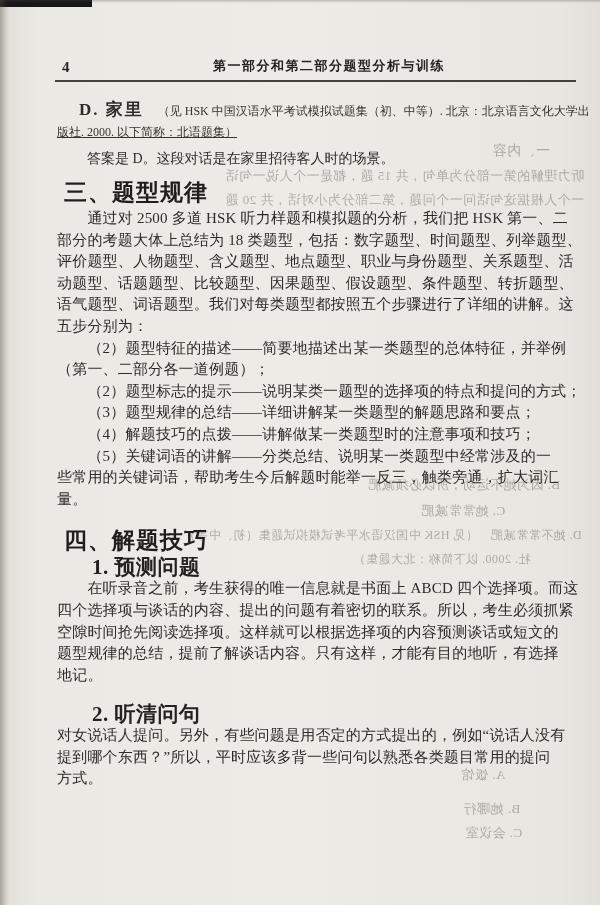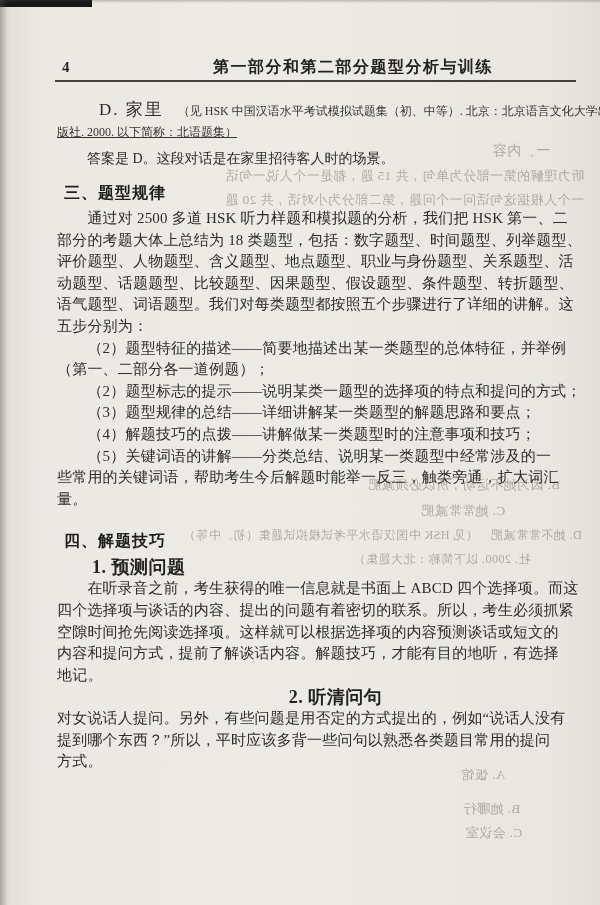--- a/index.html
+++ b/index.html
@@ -28,60 +28,60 @@
     background:linear-gradient(180deg, rgba(70,66,60,.30), rgba(70,66,60,0));
   }
   
   .page-number{
     position:absolute;left:62px;top:59px;
     font-size:15px;font-weight:bold;color:#262522;
     font-family:"Liberation Serif", serif;
   }
   .running-title{
     position:absolute;left:213px;top:57px;
-    font-size:16px;font-weight:bold;letter-spacing:1.5px;color:#232220;
+    font-size:13px;font-weight:bold;letter-spacing:1.5px;color:#232220;
     white-space:nowrap;
   }
   .header-rule{
     position:absolute;left:55px;top:80px;width:521px;height:2px;
     background:#45423d;
   }
   
   .content{
     position:absolute;left:57px;top:99px;width:522px;
   }
   .tl{
     height:21.6px;line-height:21.6px;
     font-size:15px;letter-spacing:.2px;
     white-space:pre;overflow:visible;
   }
   .ans-line{height:22px;line-height:22px;white-space:nowrap;}
   .ans-label{
-    font-size:17px;letter-spacing:2px;font-weight:400;
-    margin-left:42px;
+    font-size:17px;letter-spacing:2px;font-weight:700;
+    margin-left:22px;
   }
   .cite{font-size:12px;letter-spacing:0;color:#36342f;}
   .cite-gap{display:inline-block;width:14px;}
   .cite-line2{height:22px;line-height:22px;font-size:12px;color:#36342f;white-space:pre;text-decoration:underline;}
   .ans-sentence{
     height:22px;line-height:22px;font-size:14px;
     text-indent:30px;margin-top:5px;white-space:pre;
   }
   .sec-heading{
     margin:11px 0 3px 7px;
-    font-size:16px;line-height:24px;font-weight:bold;color:#1f1e1b;
+    font-size:23px;line-height:24px;font-weight:bold;color:#1f1e1b;
     letter-spacing:1px;
   }
   .sec-heading.skills{margin-top:19px;}
   .sub-heading{
     margin:0 0 0 35px;
-    font-size:18px;line-height:22px;font-weight:bold;color:#23221f;
+    font-size:21px;line-height:22px;font-weight:bold;color:#23221f;
     letter-spacing:.5px;
   }
-  .sub-heading.second{text-align:center;}
+  .sub-heading.second{margin-top:17px;}
   .para{margin:0;}
   .para.p-body{margin-top:1px;}
   .para.p-sub{margin-top:0px;}
   
   .bleed{
     position:absolute;
     transform:scaleX(-1);
     color:rgba(125,119,108,.55);
     filter:blur(.5px);
     font-size:13px;white-space:nowrap;
@@ -147,21 +147,21 @@
         <div class="tl">量。</div>
       </div>
 
     <div class="sec-heading skills">四、解题技巧</div>
 
     <div class="sub-heading">1. 预测问题</div>
     <div class="para p-sub">
         <div class="tl">　　在听录音之前，考生获得的唯一信息就是书面上 ABCD 四个选择项。而这</div>
         <div class="tl">四个选择项与谈话的内容、提出的问题有着密切的联系。所以，考生必须抓紧</div>
         <div class="tl">空隙时间抢先阅读选择项。这样就可以根据选择项的内容预测谈话或短文的</div>
-        <div class="tl">内容和提问方式，提前了解谈话内容。解题技巧，才能有目的地听，有选择</div>
+        <div class="tl">题型规律的总结，提前了解谈话内容。只有这样，才能有目的地听，有选择</div>
         <div class="tl">地记。</div>
       </div>
 
     <div class="sub-heading second">2. 听清问句</div>
     <div class="para p-sub">
         <div class="tl">对女说话人提问。另外，有些问题是用否定的方式提出的，例如“说话人没有</div>
         <div class="tl">提到哪个东西？”所以，平时应该多背一些问句以熟悉各类题目常用的提问</div>
         <div class="tl">方式。</div>
       </div>
 

